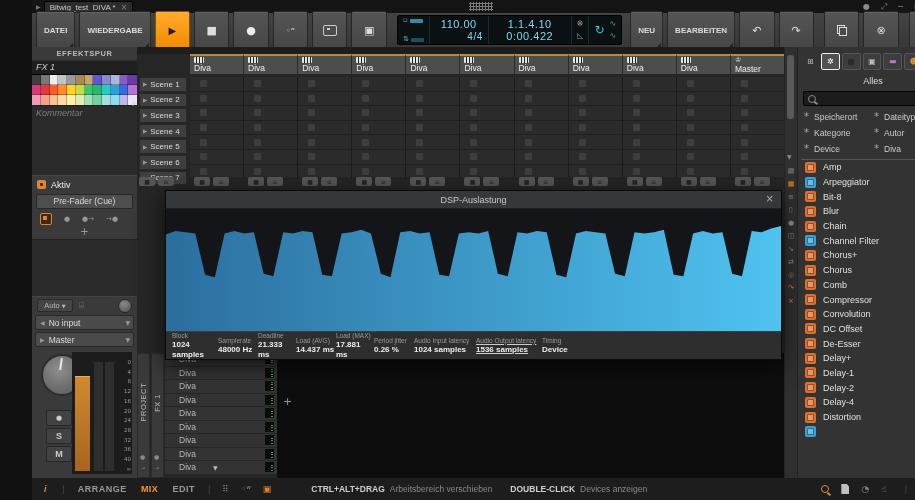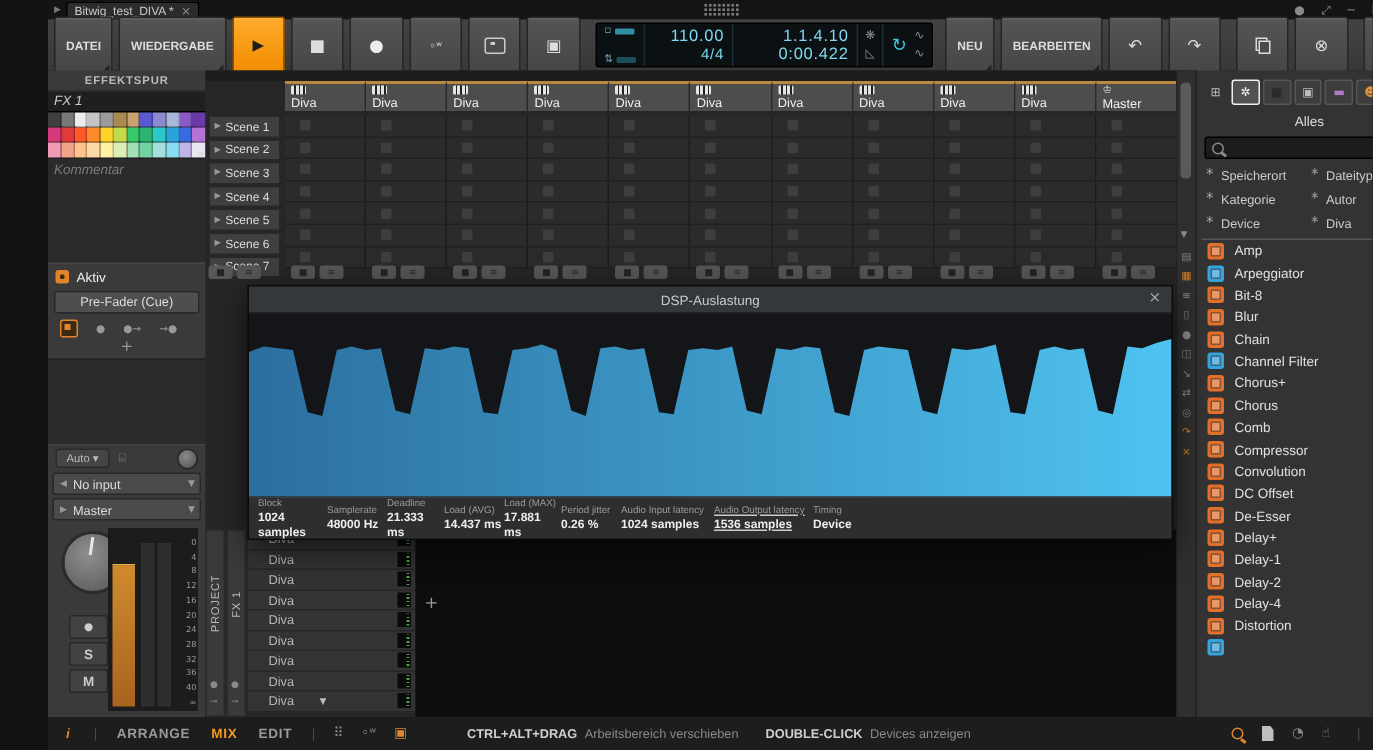--- a/index.html
+++ b/index.html
@@ -21,21 +21,21 @@
   .tb.iconb{width:36px;padding:0;font-size:11px;font-weight:normal;}
   .tb.play{background:linear-gradient(#ffab2e,#f18c00);border-color:#8a5200;color:#1d1d1d;font-size:10px;}
   .ow{font-size:8px;color:#ddd;}
   .mon{width:12px;height:9px;border:1.5px solid #ccc;border-radius:2px;position:relative;}
   .mon::after{content:"";position:absolute;left:3px;top:2px;width:3px;height:2px;background:#ccc;}
   .display{height:28px;background:#0b1013;border:1px solid #000;border-radius:2px;margin-left:10px;display:flex;align-items:stretch;color:#7fd7f0;}
   .dsec{padding:2px 5px;display:flex;flex-direction:column;justify-content:space-between;border-right:1px solid #1d2b33;}
   .dsec:last-child{border-right:none;}
   .mini-bar{width:13px;height:4px;background:#2e8ea3;border-radius:1px;margin-top:1px;}
   .mini-ic{font-size:7px;color:#6aa8b8;line-height:5px;}
-  .num-main{font-size:11px;text-align:right;line-height:12px;letter-spacing:.5px;}
+  .num-main{font-size:11px;text-align:center;line-height:12px;letter-spacing:.5px;}
   .num-sub{font-size:10px;text-align:right;line-height:11px;letter-spacing:.5px;}
   .gray-ic{color:#8a8a8a;font-size:8px;line-height:10px;text-align:center;}
   .teal{color:#3fc4dc;}
   .copy-ic{width:9px;height:10px;position:relative;}
   .copy-ic::before,.copy-ic::after{content:"";position:absolute;width:6px;height:7px;border:1px solid #ddd;background:#4a4a4a;}
   .copy-ic::before{left:0;top:0;} .copy-ic::after{left:2px;top:2px;}
   
   #leftpanel{position:absolute;left:0;top:47px;width:105px;height:431px;background:#3a3a3a;border-right:1px solid #1f1f1f;display:flex;flex-direction:column;}
   .lp-h{height:13px;line-height:13px;text-align:center;font-size:7.5px;font-weight:bold;letter-spacing:.6px;color:#bbb;border-bottom:1px solid #2e2e2e;}
   .lp-name{height:13px;line-height:13px;background:#1f1f1f;color:#ccc;font-style:italic;font-size:9px;padding-left:4px;border-bottom:1px solid #000;}

